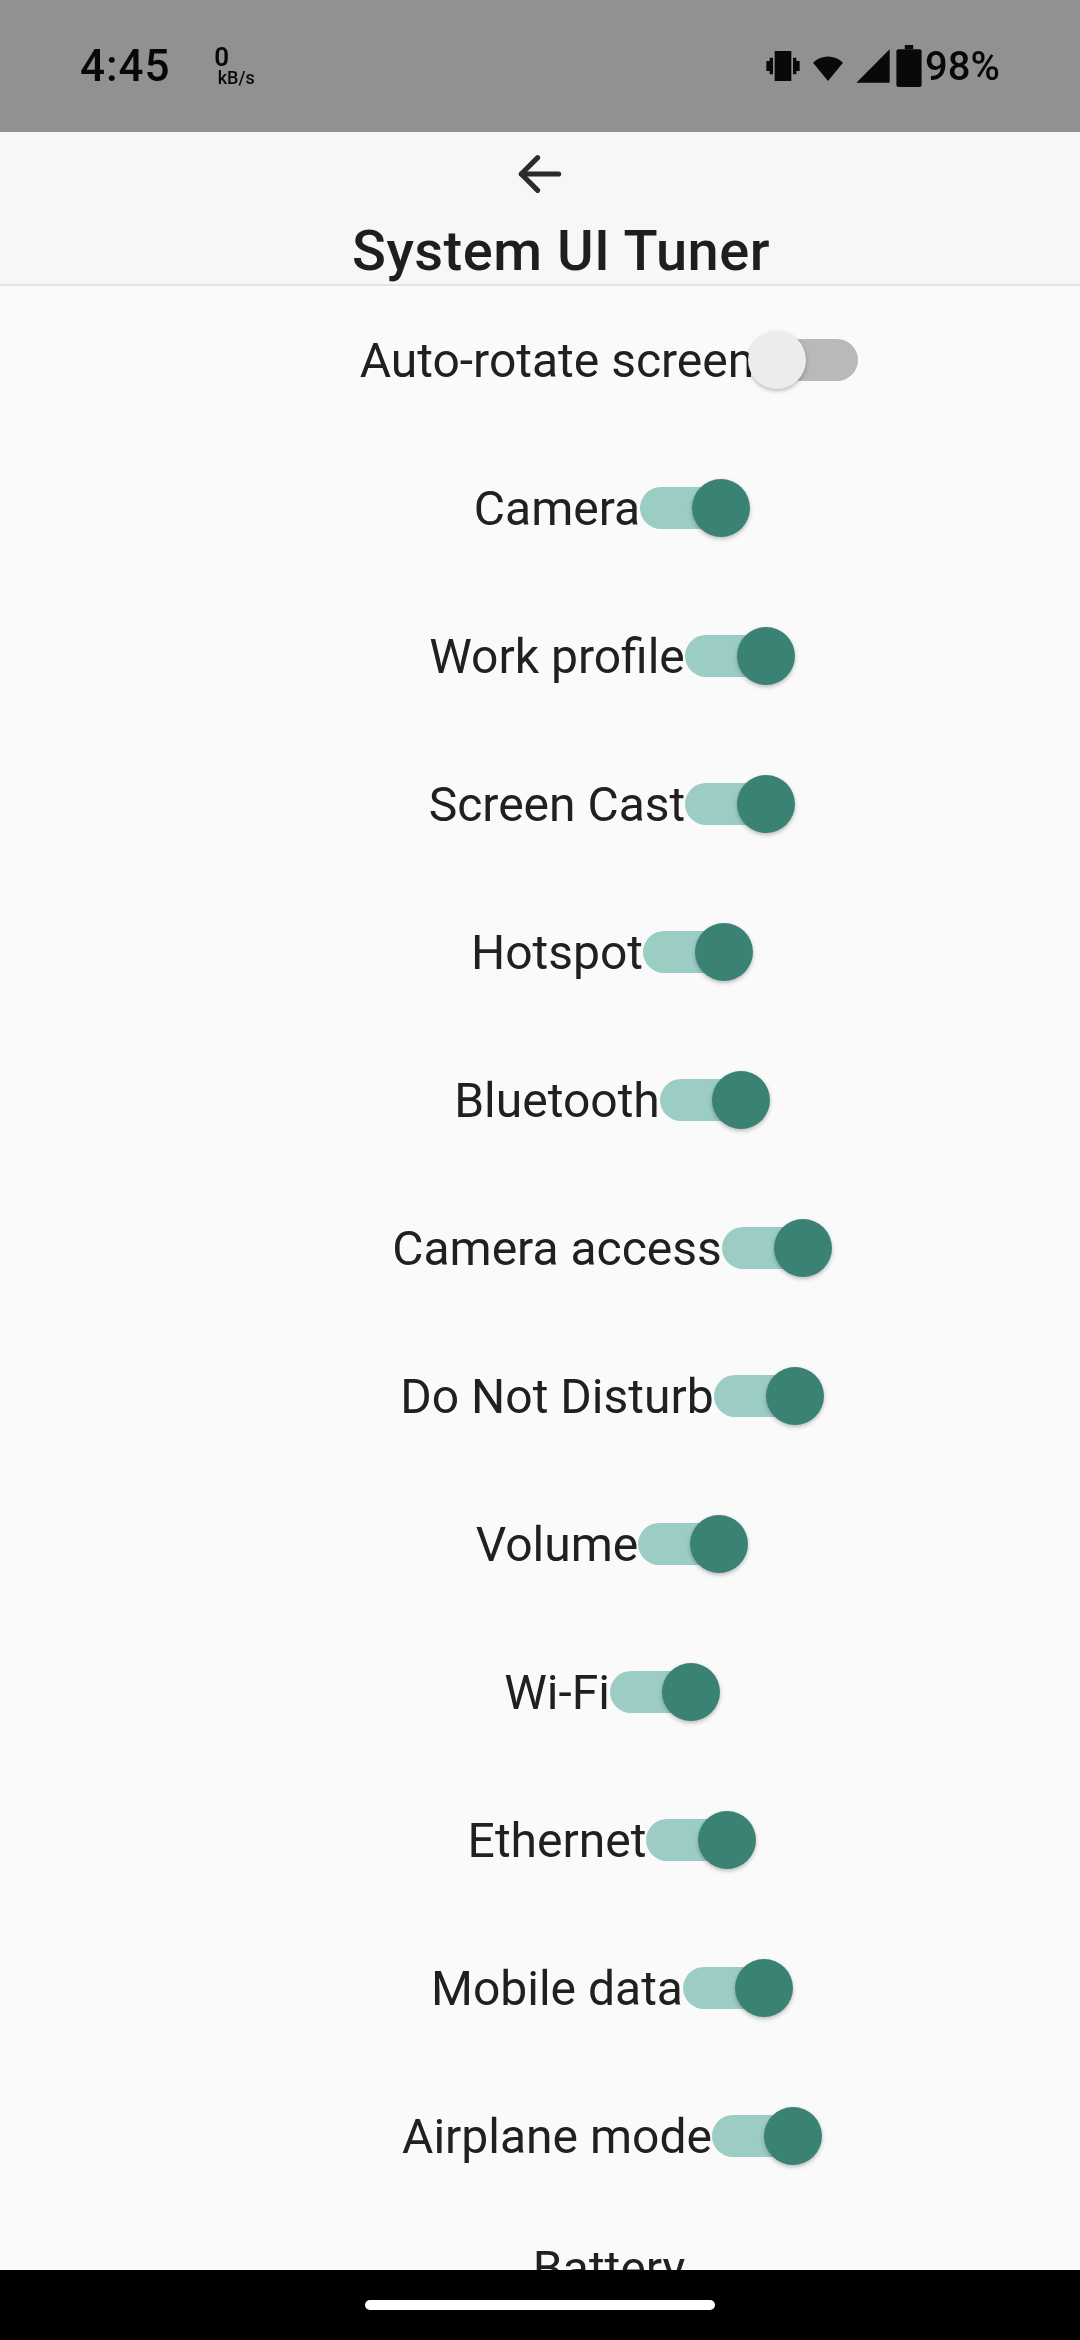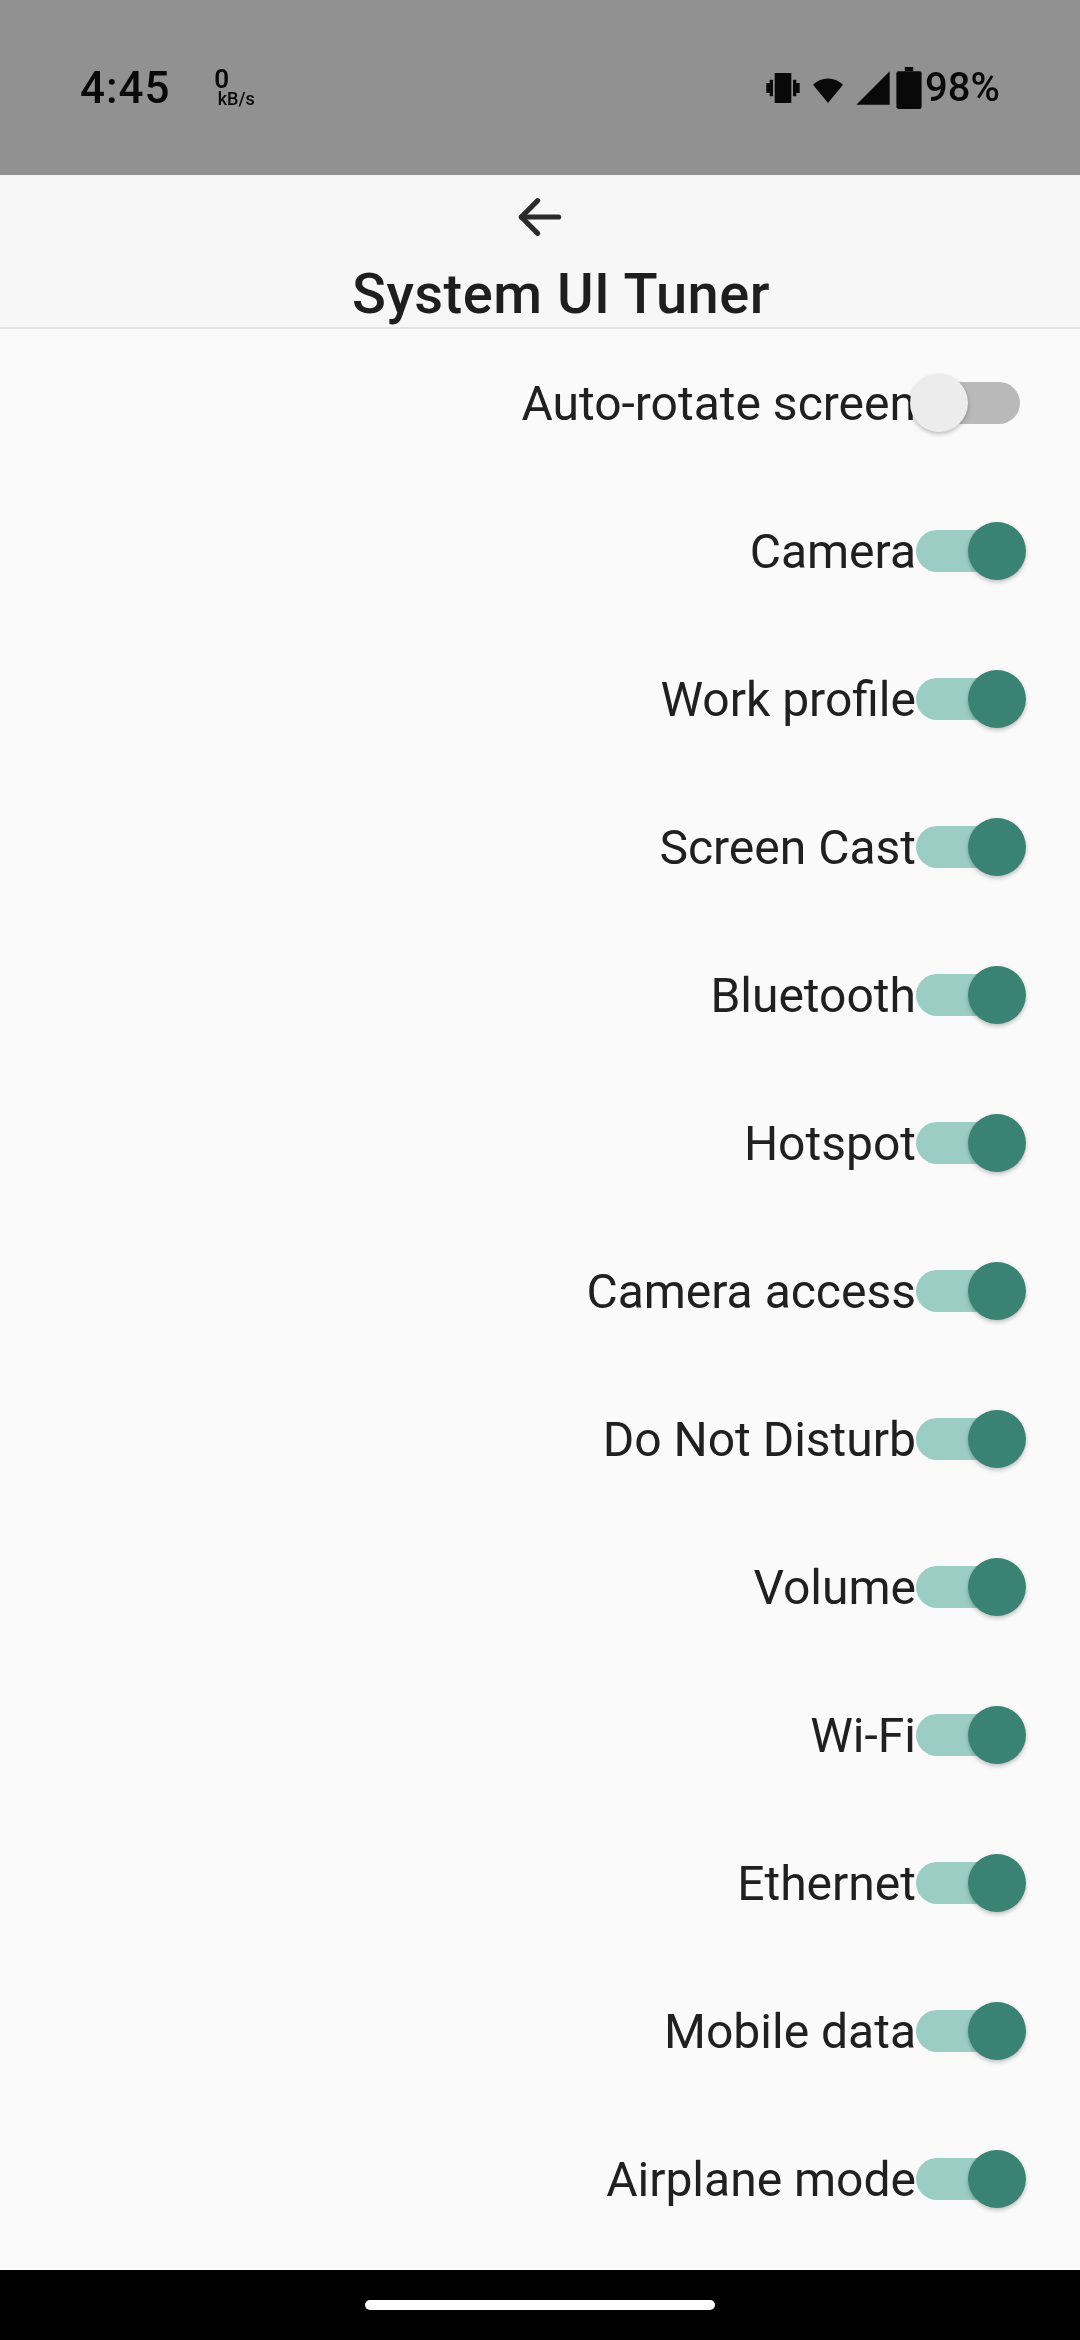--- a/index.html
+++ b/index.html
@@ -1,39 +1,39 @@
 <!DOCTYPE html>
 <html><head>
 <meta charset="utf-8">
 <style>
   * { box-sizing: border-box; margin: 0; padding: 0; }
   html, body { width: 1080px; height: 2340px; font-family: Roboto, 'Helvetica Neue', Arial, sans-serif; background:#000; }
   .screen { width:1080px; height:2340px; background:#fafafa; position:relative; overflow:hidden; }
 
   
-  .statusbar-wrap { position:relative; height:175px; background:#fafafa; }
+  .statusbar-wrap { position:relative; height:132px; background:#fafafa; }
   .statusbar-dim { position:absolute; inset:0; background:rgba(0,0,0,0.42); }
   .statusbar { position:absolute; inset:0; display:flex; align-items:center; justify-content:space-between; padding:0 80px; color:#0f0f0f; font-weight:500; }
   .sb-left { display:flex; align-items:center; gap:18px; }
   .sb-time { font-size:44px; letter-spacing:1px; }
   .sb-net { display:flex; flex-direction:column; align-items:center; line-height:0.9; }
   .sb-net-top { font-size:26px; font-weight:600; }
   .sb-net-bot { font-size:18px; font-weight:500;margin-left:29px; }
   .sb-right { display:flex; align-items:center; gap:3px; }
   .sb-batt { font-size:40px; font-weight:500; }
   .sb-icon { display:inline-flex; }
 
   
   .header { height:154px; display:flex; align-items:center; padding:0 32px; border-bottom:2px solid #e3e3e3; background:#f7f7f7;flex-direction:column; }
   .back-btn { width:90px; height:90px; display:flex; align-items:center; justify-content:center; border:none; background:transparent; }
   .header-title { font-size:56px; font-weight:550; color:#1e1e1e; margin-left:42px; letter-spacing:0.5px; }
 
   
   .list { background:#fafafa; }
-  .row { display:flex; align-items:center; justify-content:flex-end; padding:0 60px 0 198px; height:148px; }
+  .row { display:flex; align-items:center; justify-content:center; padding:0 60px 0 198px; height:148px; }
   .row-label { font-size:48px; color:#202020; font-weight:400; }
 
   
   .toggle { position:relative; width:104px; height:42px; }
   .toggle-track { position:absolute; inset:0; border-radius:21px; }
   .toggle-thumb { position:absolute; width:58px; height:58px; border-radius:50%; top:50%; transform:translateY(-50%); box-shadow:0 2px 4px rgba(0,0,0,0.25); }
   .toggle.on .toggle-track { background:#9ccdc4; }
   .toggle.on .toggle-thumb { background:#3a8274; right:-6px; }
   .toggle.off .toggle-track { background:#b9b9b9; }
   .toggle.off .toggle-thumb { background:#ececec; left:-6px; }
@@ -124,28 +124,28 @@
         </div>
       </div>
       <div class="row">
         <span class="row-label">Screen Cast</span>
         <div class="toggle on">
           <div class="toggle-track"></div>
           <div class="toggle-thumb"></div>
         </div>
       </div>
       <div class="row">
+        <span class="row-label">Hotspot</span>
+        <div class="toggle on">
+          <div class="toggle-track"></div>
+          <div class="toggle-thumb"></div>
+        </div>
+      </div>
+      <div class="row">
         <span class="row-label">Bluetooth</span>
-        <div class="toggle on">
-          <div class="toggle-track"></div>
-          <div class="toggle-thumb"></div>
-        </div>
-      </div>
-      <div class="row">
-        <span class="row-label">Hotspot</span>
         <div class="toggle on">
           <div class="toggle-track"></div>
           <div class="toggle-thumb"></div>
         </div>
       </div>
       <div class="row">
         <span class="row-label">Camera access</span>
         <div class="toggle on">
           <div class="toggle-track"></div>
           <div class="toggle-thumb"></div>

